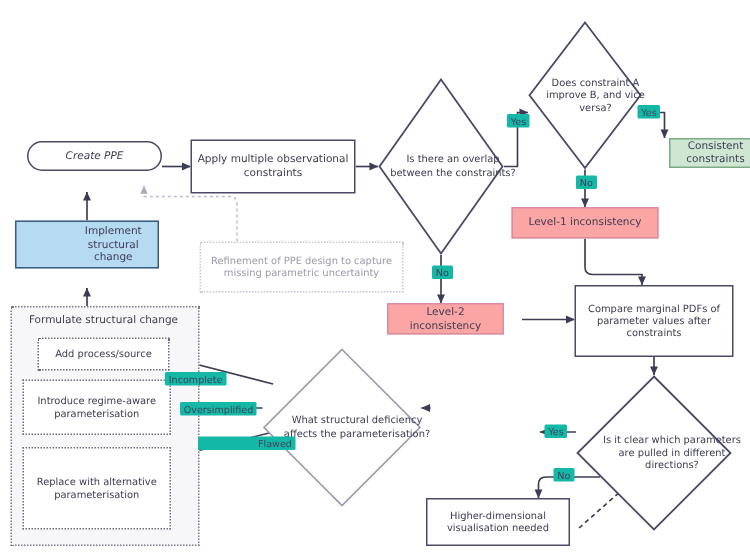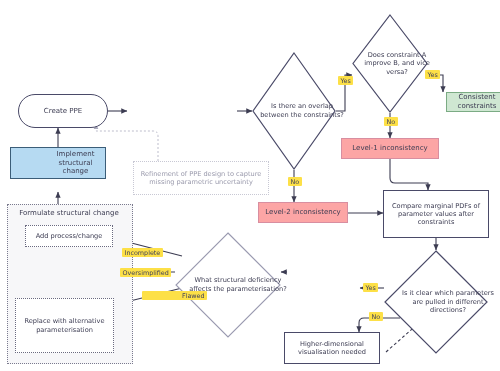--- a/index.html
+++ b/index.html
@@ -26,21 +26,21 @@
   .diamond-wrap{position:absolute;}
   .diamond-wrap .dm{position:absolute;left:0;top:0;width:100%;height:100%;}
   .diamond-wrap .dlabel{position:absolute;left:0;top:0;width:100%;height:100%;
     display:flex;align-items:center;text-align:center;line-height:1.3;}
 
   .t7  {font-size:6.6px;}
   .t75 {font-size:7px;}
 
   .grouptitle{position:absolute;font-size:7px;color:#3c3c52;}
 
-  .edgelabel{position:absolute;font-size:6.4px;background:#fde047;color:#41415a;
+  .edgelabel{position:absolute;font-size:6.4px;background:#14b8a6;color:#41415a;
     padding:0.5px 2.5px;border-radius:1px;white-space:nowrap;}
 
   .muted{color:#9a9aac;}
 </style>
 </head>
 <body>
 
 <div id="canvas">
 
   <svg class="layer">
@@ -91,24 +91,27 @@
 
     <g stroke="#3c3c52" stroke-width="1.1" fill="none" stroke-dasharray="3,2.4" marker-end="url(#arrow)">
       <path d="M386,352 L420,322"></path>
     </g>
 
     <g stroke="#bdbdcc" stroke-width="1" fill="none" stroke-dasharray="2,2" marker-end="url(#arrowlight)">
       <path d="M158,161 L158,136 Q158,131 153,131 L96,131 L96,124"></path>
     </g>
   </svg>
 
-  <div class="node stadium t75" style="left:18px;top:94px;width:90px;height:34px;">
+  <div class="node stadium t75" style="left:18px;top:94px;width:90px;height:20px;font-style:italic;">
     <span>Create PPE</span>
   </div>
 
+  <div class="node rect t75" style="left:127px;top:93px;width:110px;height:36px;">
+    <span>Apply multiple observational constraints</span>
+  </div>
 
   <div class="node rect blue t75" style="left:10px;top:147px;width:96px;height:32px;">
     <span>Implement structural change</span>
   </div>
 
   <div class="node rect dotted t7 muted" style="left:133px;top:161px;width:136px;height:34px;border-color:#c8c8d4;">
     <span>Refinement of PPE design to capture missing parametric uncertainty</span>
   </div>
 
   <div class="diamond-wrap" style="left:252px;top:52px;width:84px;height:118px;">
@@ -130,21 +133,21 @@
   </div>
 
   <div class="node rect green t75" style="left:446px;top:92px;width:62px;height:20px;">
     <span>Consistent constraints</span>
   </div>
 
   <div class="node rect pink t75" style="left:341px;top:138px;width:98px;height:21px;">
     <span>Level-1 inconsistency</span>
   </div>
 
-  <div class="node rect pink t75" style="left:258px;top:202px;width:90px;height:21px;">
+  <div class="node rect pink t75" style="left:258px;top:202px;width:78px;height:21px;">
     <span>Level-2 inconsistency</span>
   </div>
 
   <div class="node rect t7" style="left:383px;top:190px;width:106px;height:48px;">
     <span>Compare marginal PDFs of parameter values after constraints</span>
   </div>
 
   <div class="diamond-wrap" style="left:384px;top:250px;width:104px;height:104px;">
     <svg class="dm" viewBox="0 0 104 104" preserveAspectRatio="none">
       <polygon points="52,1 103,52 52,103 1,52" fill="#ffffff" stroke="#4a4a68" stroke-width="1.2"></polygon>
@@ -167,23 +170,26 @@
       <span>What structural deficiency affects the parameterisation?</span>
     </div>
   </div>
 
   <div class="group" style="position:absolute;left:7px;top:204px;width:124px;height:158px;"></div>
   <div class="grouptitle" style="left:7px;top:209px;width:124px;text-align:center;">
     <span>Formulate structural change</span>
   </div>
 
   <div class="node rect dotted t7" style="left:25px;top:225px;width:88px;height:22px;">
-    <span>Add process/change</span>
-  </div>
-
+    <span>Add process/source</span>
+  </div>
+
+  <div class="node rect dotted t7" style="left:15px;top:253px;width:99px;height:37px;">
+    <span>Introduce regime-aware parameterisation</span>
+  </div>
 
   <div class="node rect dotted t7" style="left:15px;top:298px;width:99px;height:55px;">
     <span>Replace with alternative parameterisation</span>
   </div>
 
   <div class="edgelabel" style="left:338px;top:76px;">
     <span>Yes</span>
   </div>
   <div class="edgelabel" style="left:288px;top:177px;">
     <span>No</span>
@@ -193,23 +199,23 @@
   </div>
   <div class="edgelabel" style="left:384px;top:117px;">
     <span>No</span>
   </div>
   <div class="edgelabel" style="left:363px;top:283px;">
     <span>Yes</span>
   </div>
   <div class="edgelabel" style="left:369px;top:312px;">
     <span>No</span>
   </div>
-  <div class="edgelabel" style="left:122px;top:248px;">
+  <div class="edgelabel" style="left:110px;top:248px;">
     <span>Incomplete</span>
   </div>
   <div class="edgelabel" style="left:120px;top:268px;">
     <span>Oversimplified</span>
   </div>
-  <div class="edgelabel" style="left:142px;top:291px;padding-left:40px;">
+  <div class="edgelabel" style="left:132px;top:291px;padding-left:40px;">
     <span>Flawed</span>
   </div>
 
 </div>
 
 </body></html>

